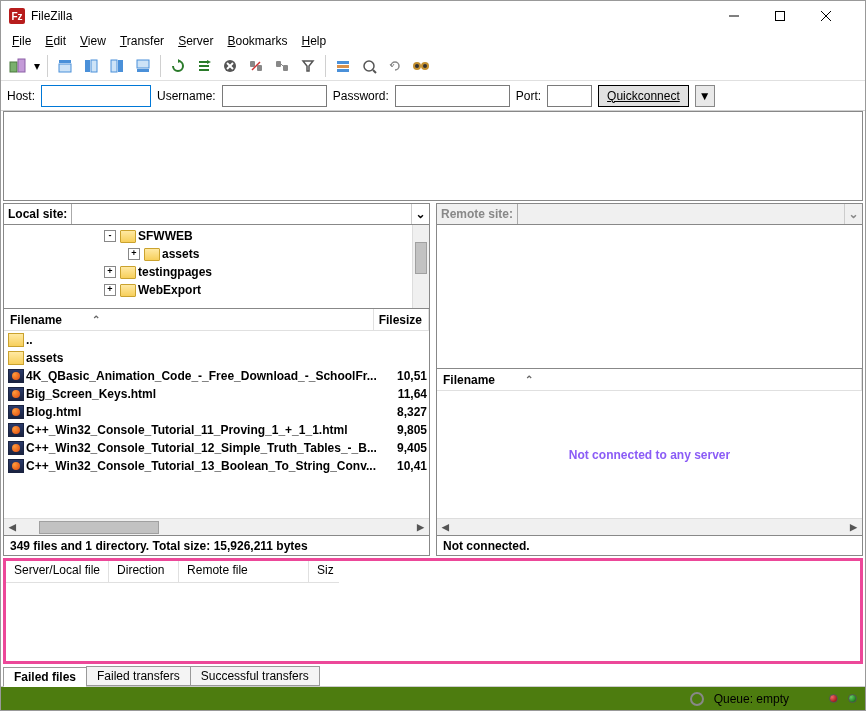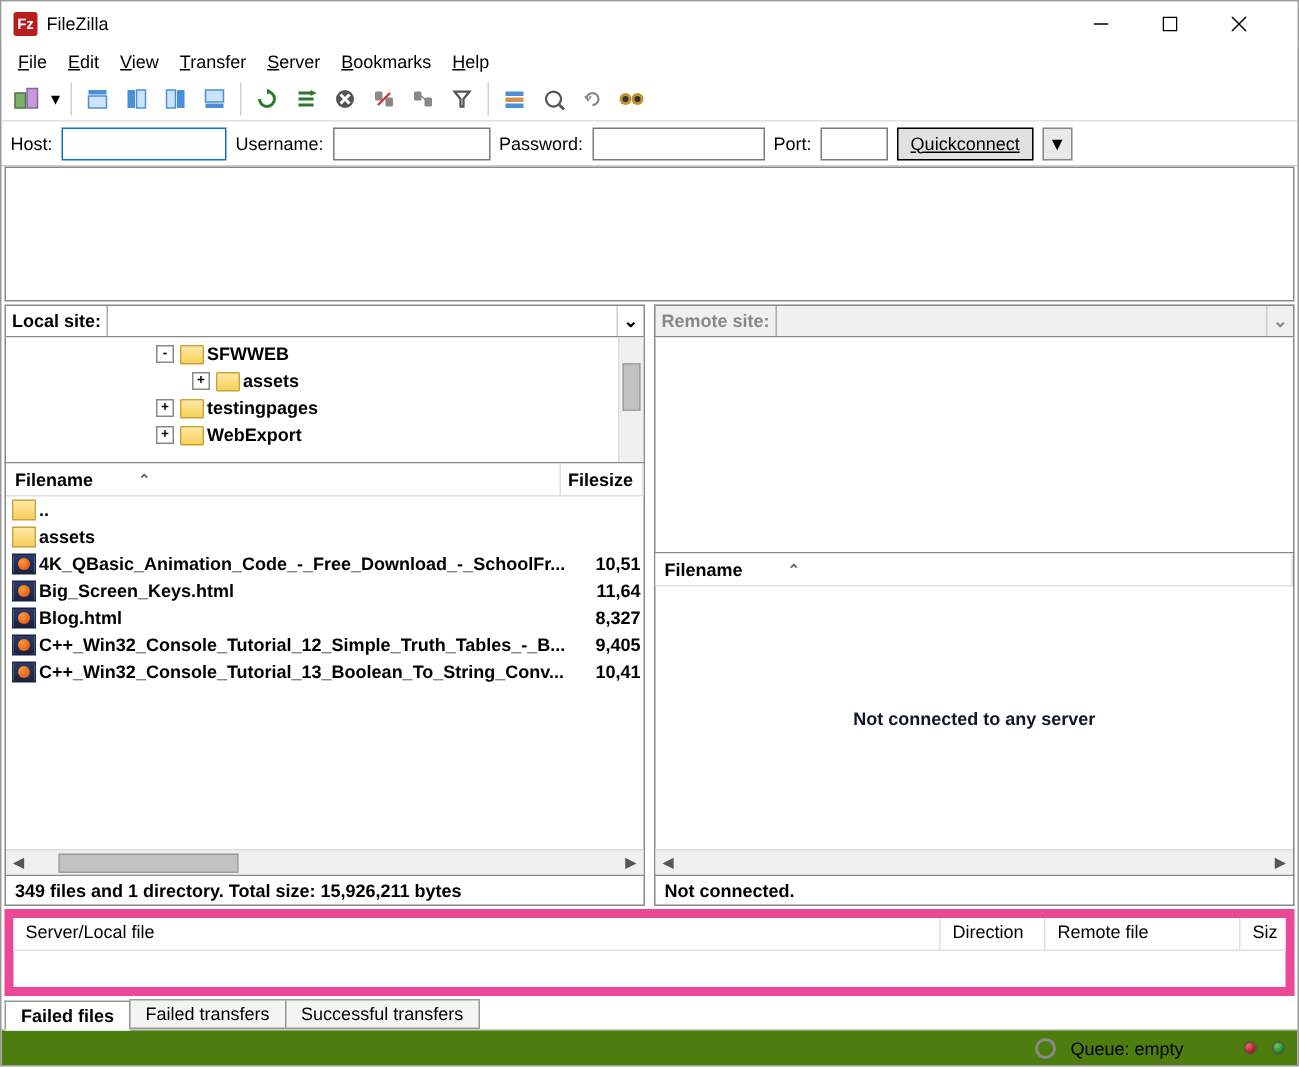--- a/index.html
+++ b/index.html
@@ -64,28 +64,28 @@
 .filelist .header .col.sort::after { content: "⌃"; margin-left: 30px; color: #666; font-size:10px; }
 .filelist .rows { flex: 1; overflow: hidden; }
 .filelist .row { display: flex; height: 18px; align-items: center; }
 .filelist .row .icon { width: 16px; height: 14px; margin: 0 2px 0 4px; }
 .filelist .row .icon.folder { background: linear-gradient(#ffe9a3,#f7cf5b); border: 1px solid #caa22e; }
 .filelist .row .icon.file { background: #fff; border: 1px solid #888; position:relative; }
 .filelist .row .icon.file.ff { background: linear-gradient(#2a3a6a,#1a2340); border-color:#1a2340; }
 .filelist .row .icon.file.ff::after { content:""; position:absolute; left:3px; top:2px; width:8px; height:8px; border-radius:50%; background: radial-gradient(circle at 30% 30%, #ff9a3a, #e04a10); }
 .filelist .row .name { flex: 1; white-space: nowrap; overflow: hidden; text-overflow: ellipsis; }
 .filelist .row .size { width: 50px; text-align: right; padding-right: 2px; }
-.filelist-remote-body { flex:1; display:flex; align-items:center; justify-content:center; color:#0f172a; }
+.filelist-remote-body { flex:1; display:flex; align-items:center; justify-content:center; color:#8b5cf6; }
 .hscroll { height: 17px; background: #f0f0f0; border-top: 1px solid #ddd; display:flex; align-items:center; }
 .hscroll .thumb { height:13px; background:#c2c2c2; border:1px solid #a0a0a0; margin-left:18px; width:120px; }
 .hscroll .arrow { width:17px; height:17px; display:flex;align-items:center;justify-content:center;color:#555;font-size:9px; }
 .statusstrip { height: 20px; border: 1px solid #888; border-top: none; padding: 2px 6px; background:#fff; display:flex; align-items:center; }
 
 
-.queue { border: 6px solid #ec4899; margin: 2px 2px 0 2px; display: flex; flex-direction: column; height: 58px; }
+.queue { border: 3px solid #ec4899; margin: 2px 2px 0 2px; display: flex; flex-direction: row; height: 106px; }
 .queue .qheader { display: flex; height: 22px; background: #fff; border-bottom: 1px solid #e0e0e0; }
 .queue .qheader .qcol { padding: 2px 8px; border-right: 1px solid #e0e0e0; }
 .qbody { flex:1; }
 
 
 .tabs { display: flex; height: 22px; margin: 0 2px; align-items: flex-end; }
 .tabs .tab { border: 1px solid #999; border-top: 1px solid #999; padding: 2px 10px; background: #f4f4f4; margin-right: -1px; font-size:12px; }
 .tabs .tab.active { background: #fff; font-weight: bold; border-bottom: 1px solid #fff; position:relative; top:1px; }
 
 
@@ -309,20 +309,25 @@
             <div class="name">Big_Screen_Keys.html</div>
             <div class="size">11,64</div>
           </div>
           <div class="row">
             <div class="icon file ff"></div>
             <div class="name">Blog.html</div>
             <div class="size">8,327</div>
           </div>
           <div class="row">
             <div class="icon file ff"></div>
+            <div class="name">C++_Win32_Console_Tutorial_11_Proving_1_+_1_1.html</div>
+            <div class="size">9,805</div>
+          </div>
+          <div class="row">
+            <div class="icon file ff"></div>
             <div class="name">C++_Win32_Console_Tutorial_12_Simple_Truth_Tables_-_B...</div>
             <div class="size">9,405</div>
           </div>
           <div class="row">
             <div class="icon file ff"></div>
             <div class="name">C++_Win32_Console_Tutorial_13_Boolean_To_String_Conv...</div>
             <div class="size">10,41</div>
           </div>
         </div>
       <div class="hscroll">

